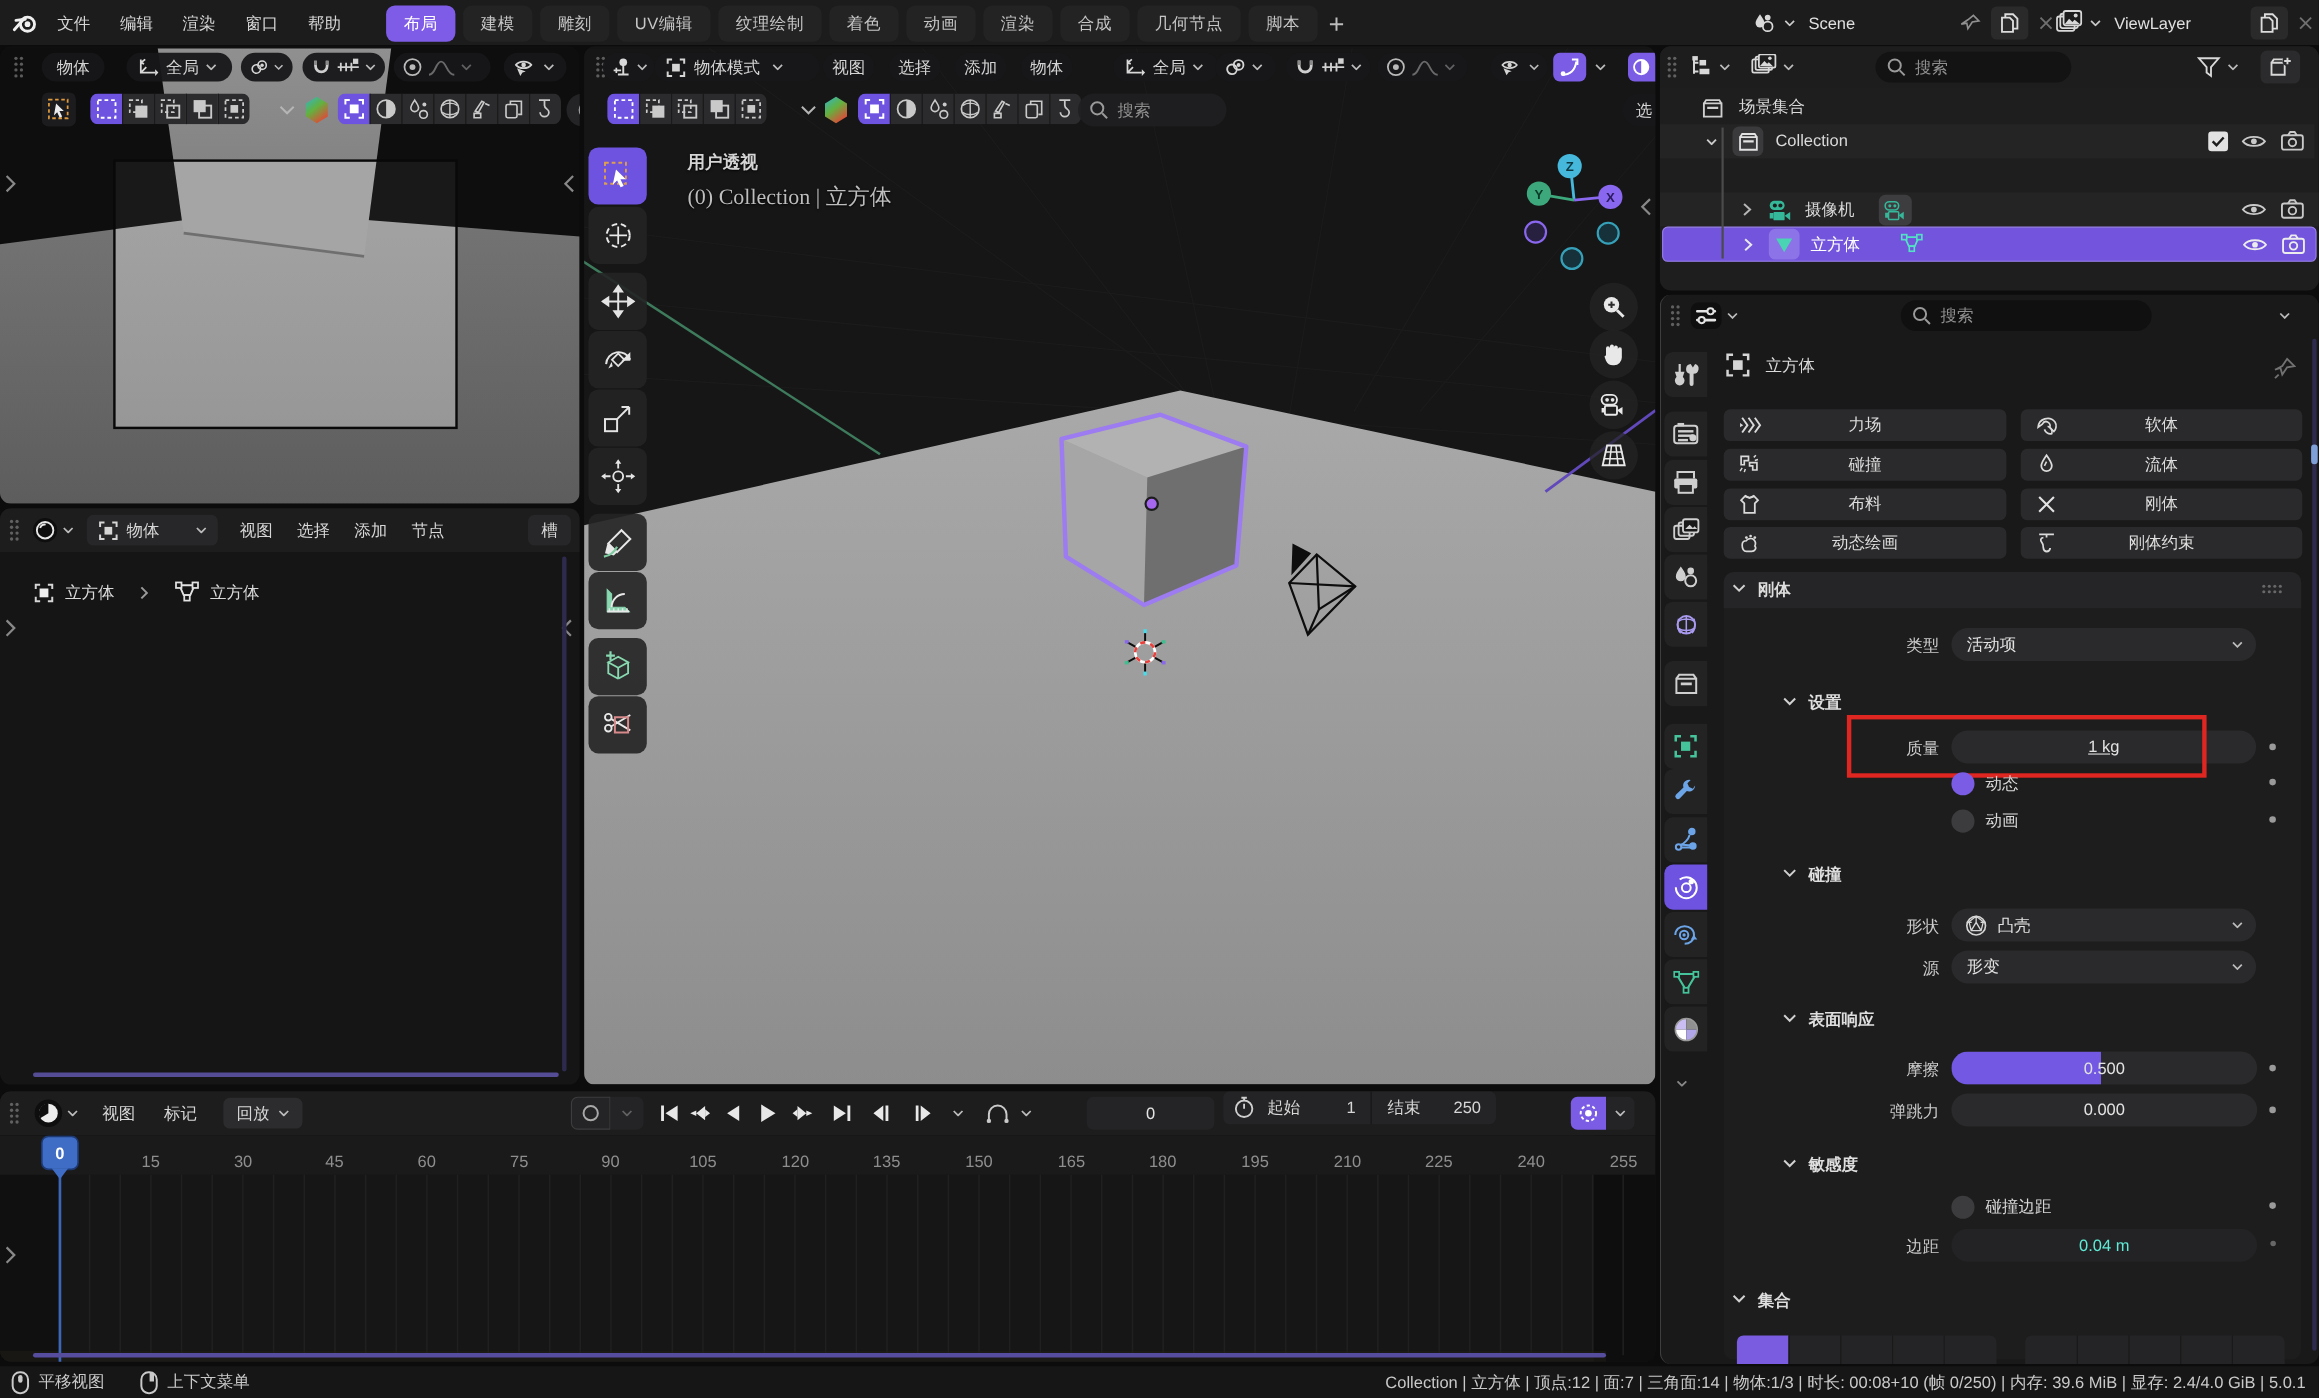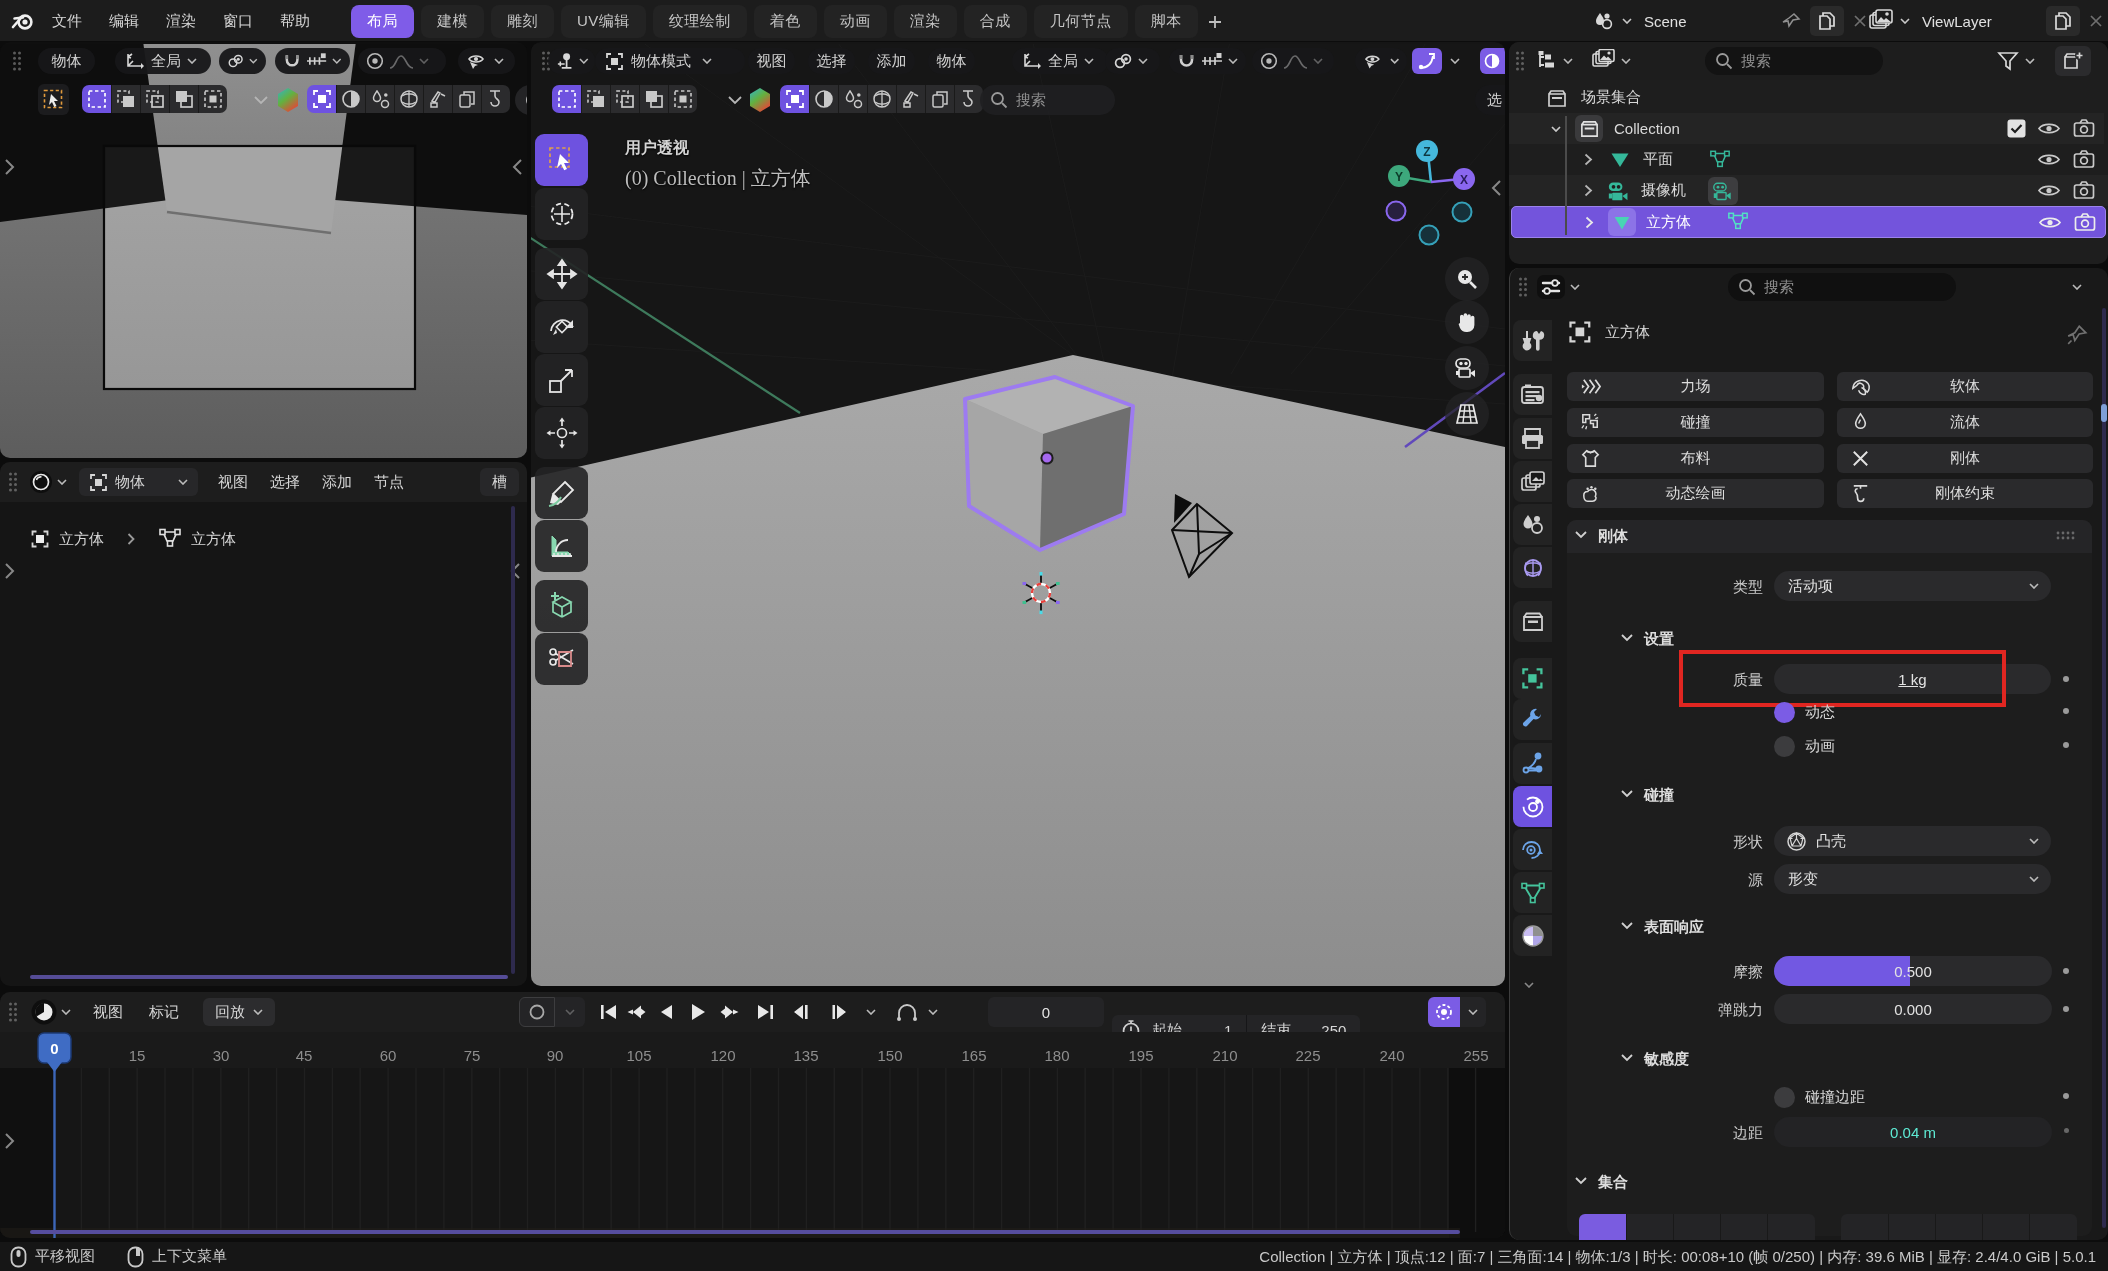--- a/index.html
+++ b/index.html
@@ -851,21 +851,21 @@
       </svg>
     <svg class="abs" style="left:895px;top:9px;" width="24" height="22" viewBox="0 0 24 22">
         <path d="M4 18v-6a8 8 0 0 1 16 0v6" fill="none" stroke="#c9c9c9" stroke-width="1.8"></path>
         <circle cx="4" cy="18" r="2" fill="#c9c9c9"></circle>
         <circle cx="20" cy="18" r="2" fill="#c9c9c9"></circle>
       </svg>
     <svg class="chev abs" style="left:928px;top:17px;" viewBox="0 0 10 6">
         <path d="M1 1l4 4 4-4" stroke="#bbb" stroke-width="1.6" fill="none"></path>
       </svg>
     <div class="abs" style="left:988px;top:5px;width:116px;height:30px;background:#242426;border-radius:6px;color:#e4e4e4;font-size:15px;display:flex;align-items:center;justify-content:center;">0</div>
-    <div class="abs row" style="left:1112px;top:23px;height:30px;background:#242426;border-radius:6px;">
+    <div class="abs row" style="left:1112px;top:0;height:30px;background:#242426;border-radius:6px;">
       <svg width="22" height="22" viewBox="0 0 22 22" style="margin-left:8px;">
           <circle cx="11" cy="12" r="7.5" fill="none" stroke="#cfcfcf" stroke-width="1.7"></circle>
           <path d="M11 12V7.5M8.5 2h5M11 2v3" stroke="#cfcfcf" stroke-width="1.7"></path>
         </svg>
       <span class="mtxt" style="margin-left:10px;">起始</span>
         <span class="mtxt" style="margin-left:42px;">1</span>
       <div style="width:1px;height:30px;background:#161618;margin-left:14px;"></div>
       <span class="mtxt" style="margin-left:14px;">结束</span>
         <span class="mtxt" style="margin-left:30px;margin-right:14px;">250</span>
     </div>
@@ -1056,44 +1056,20 @@
     <svg class="abs" style="left:528px;top:7px;" width="24" height="17" viewBox="0 0 24 17">
         <path d="M2 8.5C6 3 18 3 22 8.5C18 14 6 14 2 8.5z" fill="none" stroke="#c9c9c9" stroke-width="1.7"></path>
         <circle cx="12" cy="8.5" r="2.6" fill="#c9c9c9"></circle>
       </svg>
     <svg class="abs" style="left:564px;top:5px;" width="22" height="20" viewBox="0 0 22 20">
         <rect x="1.5" y="5" width="19" height="13" rx="2" fill="none" stroke="#c9c9c9" stroke-width="1.7"></rect>
         <path d="M7 5l2-3h4l2 3" fill="none" stroke="#c9c9c9" stroke-width="1.7"></path>
         <circle cx="11" cy="11.5" r="3.4" fill="none" stroke="#c9c9c9" stroke-width="1.7"></circle>
       </svg>
   </div>
-  <div class="abs row" style="left:0;top:102px;width:599px;height:31px;">
-    <svg class="abs" style="left:75px;top:9px;" width="9" height="13" viewBox="0 0 9 13">
-        <path d="M1.5 1.5l5.5 5-5.5 5" stroke="#b5b5b5" stroke-width="1.8" fill="none"></path>
-      </svg>
-    <svg style="margin-left:100px;" width="22" height="20" viewBox="0 0 22 20">
-        <path d="M11 17L2.5 3.5h17z" fill="#35b89a"></path>
-      </svg>
-    <span class="otxt" style="margin-left:12px;">平面</span>
-    <svg style="margin-left:36px;" width="22" height="22" viewBox="0 0 24 22">
-        <path d="M5 4h14l-4 9H9z" fill="none" stroke="#35b89a" stroke-width="1.7"></path>
-        <rect x="2" y="1.5" width="5" height="5" fill="#1e1e1e" stroke="#35b89a" stroke-width="1.6"></rect>
-        <rect x="17" y="1.5" width="5" height="5" fill="#1e1e1e" stroke="#35b89a" stroke-width="1.6"></rect>
-        <rect x="9.5" y="13" width="5" height="5" fill="#1e1e1e" stroke="#35b89a" stroke-width="1.6"></rect>
-      </svg>
-    <svg class="abs" style="left:528px;top:7px;" width="24" height="17" viewBox="0 0 24 17">
-        <path d="M2 8.5C6 3 18 3 22 8.5C18 14 6 14 2 8.5z" fill="none" stroke="#c9c9c9" stroke-width="1.7"></path>
-        <circle cx="12" cy="8.5" r="2.6" fill="#c9c9c9"></circle>
-      </svg>
-    <svg class="abs" style="left:564px;top:5px;" width="22" height="20" viewBox="0 0 22 20">
-        <rect x="1.5" y="5" width="19" height="13" rx="2" fill="none" stroke="#c9c9c9" stroke-width="1.7"></rect>
-        <path d="M7 5l2-3h4l2 3" fill="none" stroke="#c9c9c9" stroke-width="1.7"></path>
-        <circle cx="11" cy="11.5" r="3.4" fill="none" stroke="#c9c9c9" stroke-width="1.7"></circle>
-      </svg>
-  </div>
   <div class="abs row" style="left:0;top:133px;width:599px;height:31px;background:#242424;">
     <svg class="abs" style="left:75px;top:9px;" width="9" height="13" viewBox="0 0 9 13">
         <path d="M1.5 1.5l5.5 5-5.5 5" stroke="#b5b5b5" stroke-width="1.8" fill="none"></path>
       </svg>
     <svg style="margin-left:98px;" width="24" height="22" viewBox="0 0 28 26">
         <rect x="2" y="3" width="16" height="10" rx="5" fill="#35b89a"></rect>
         <circle cx="7.5" cy="8" r="2.2" fill="#1e1e1e"></circle>
         <circle cx="13.5" cy="8" r="2.2" fill="#1e1e1e"></circle>
         <rect x="6" y="15" width="12" height="9" rx="1" fill="#35b89a"></rect>
         <path d="M18 19l6-4v9z" fill="#35b89a"></path>

